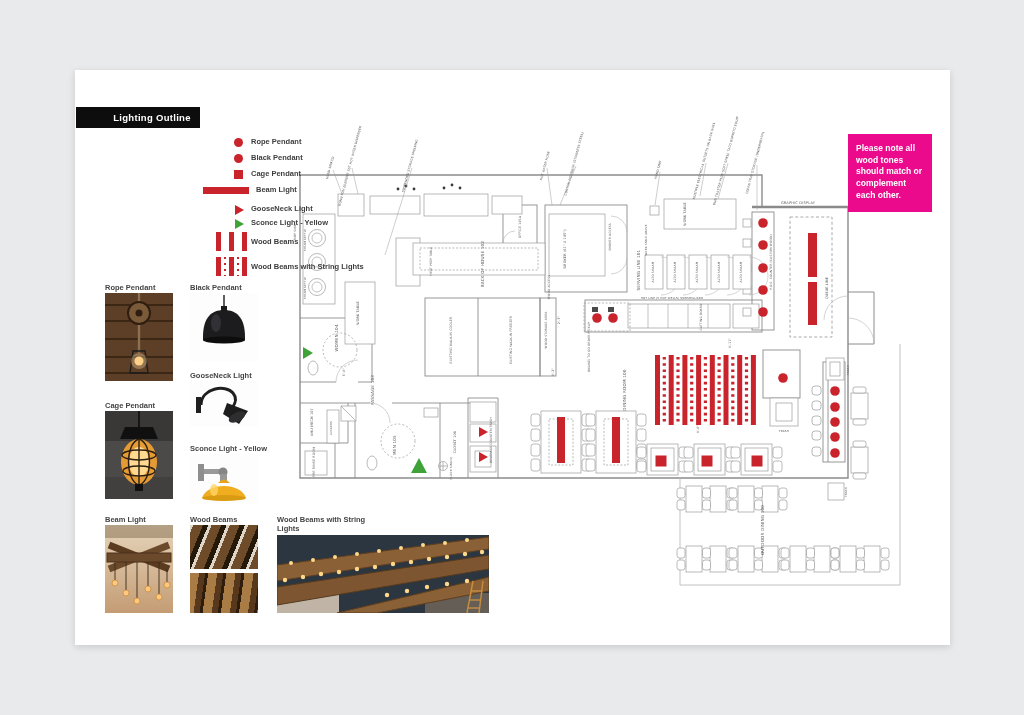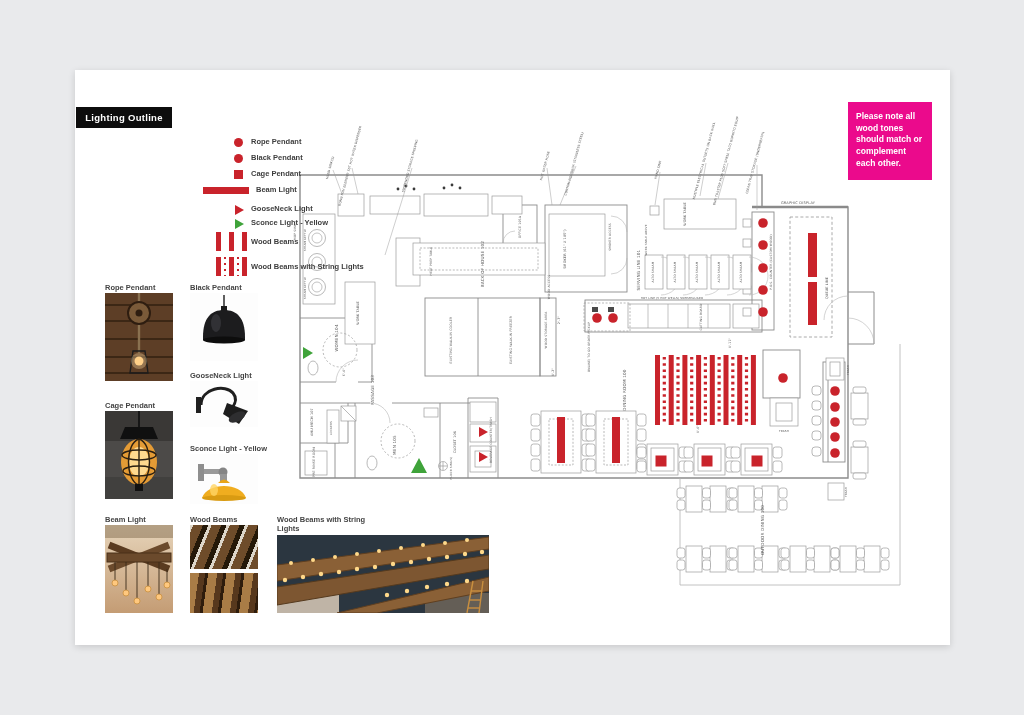--- a/index.html
+++ b/index.html
@@ -1,20 +1,20 @@
 <!DOCTYPE html>
 <html><head>
 <meta charset="utf-8">
 <style>
   html,body{margin:0;padding:0;}
   body{width:1024px;height:715px;background:#e9eaec;font-family:"Liberation Sans",sans-serif;position:relative;overflow:hidden;}
   .a{position:absolute;}
   .card{left:75px;top:70px;width:875px;height:575px;background:#ffffff;box-shadow:0 2px 7px rgba(0,0,0,.14);}
   #legend-title{left:76px;top:107px;width:96px;height:21px;background:#0d0d0d;color:#ffffff;
-    font-size:9.5px;font-weight:600;letter-spacing:.3px;display:flex;align-items:center;justify-content:center;}
+    font-size:9.5px;font-weight:600;letter-spacing:.3px;display:flex;align-items:center;justify-content:center;padding-left:28px;}
   .lrow{left:100px;height:14px;}
   .ltext{position:absolute;left:151px;top:0;font-size:7.5px;font-weight:600;color:#3d3d3d;white-space:nowrap;}
   .mk{position:absolute;display:block;}
   .mk-circle{left:134px;top:1px;width:9px;height:9px;border-radius:50%;}
   .mk-square{left:134px;top:1px;width:9px;height:9px;}
   .mk-bar{left:103px;top:2px;width:46px;height:7px;}
   .mk-tri{left:135px;top:1px;width:0;height:0;border-top:5px solid transparent;border-bottom:5px solid transparent;border-left:9px solid #c9232b;}
   .beamchip{position:absolute;left:116px;top:0;width:32px;height:19px;}
   .beamchip span{position:absolute;top:0;width:4.5px;height:19px;}
   .plabel{font-size:7.5px;font-weight:600;color:#444444;white-space:nowrap;line-height:1.2;}
@@ -567,13 +567,13 @@
     <g stroke="#c98f3f" stroke-width="1.4">
         <line x1="196" y1="46" x2="190" y2="78"></line>
         <line x1="206" y1="46" x2="202" y2="78"></line>
       <line x1="194" y1="56" x2="205" y2="56"></line>
         <line x1="193" y1="65" x2="204" y2="65"></line>
         <line x1="191" y1="73" x2="203" y2="73"></line>
       </g>
   </svg>
 </div>
 
-<div id="note" class="a" style="background: rgb(235, 10, 140);">Please note all wood tones should match or complement each other.</div>
+<div id="note" class="a" style="background: rgb(235, 10, 140); margin-top: 32px;">Please note all wood tones should match or complement each other.</div>
 
 </body></html>

